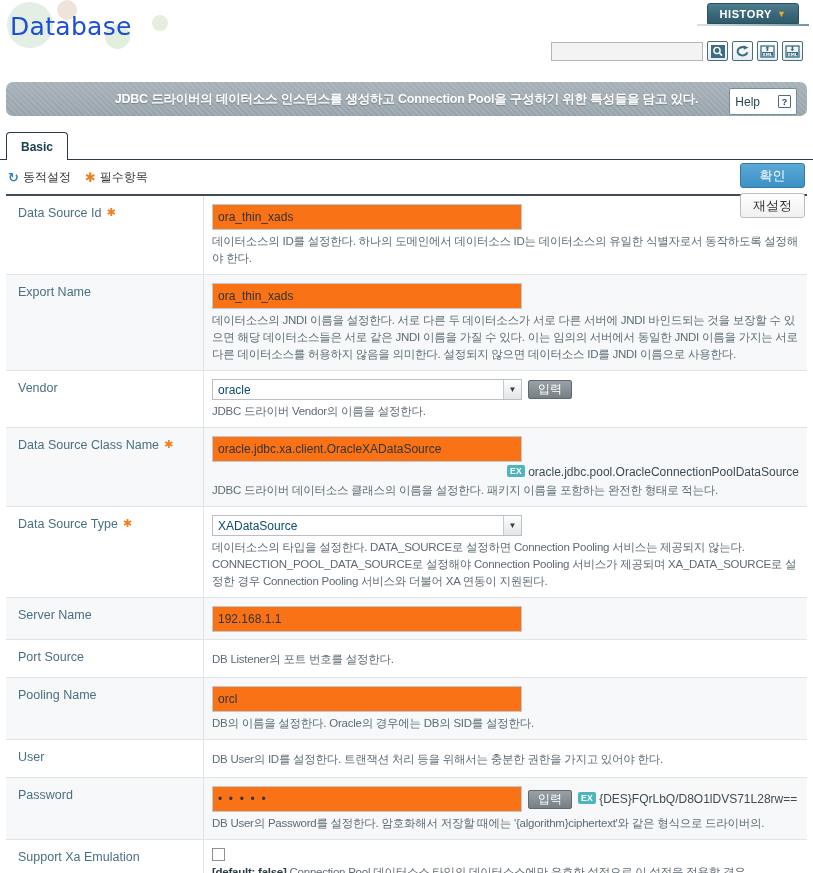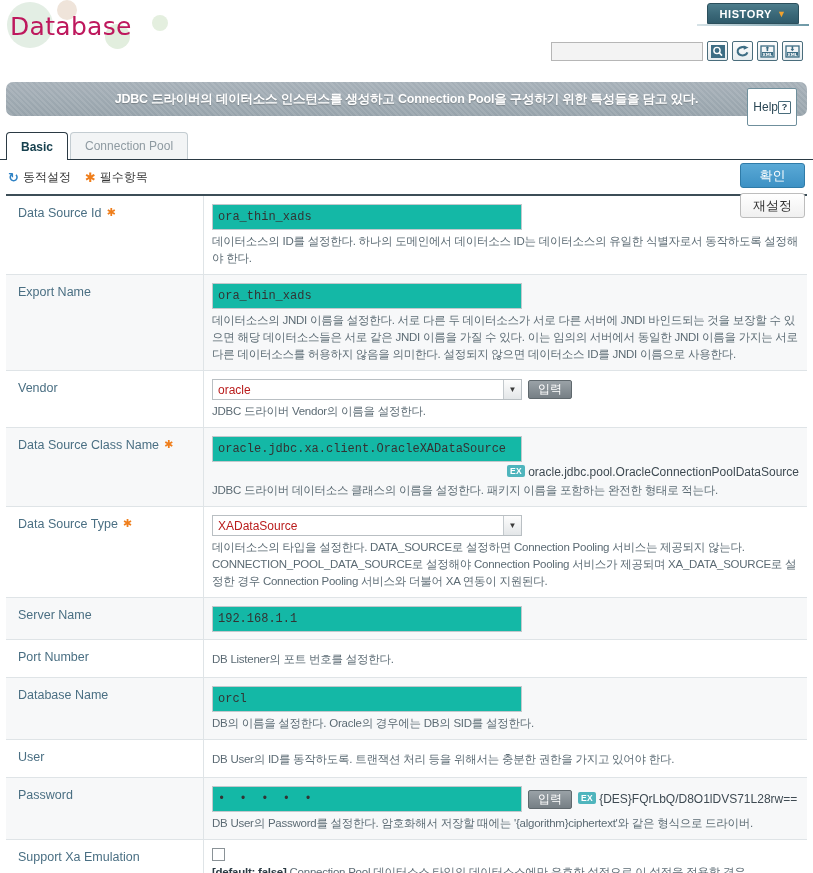--- a/index.html
+++ b/index.html
@@ -22,21 +22,21 @@
   .deco { position: absolute; border-radius: 50%; }
   .deco-1 { left: 7px;  top: 2px;  width: 46px; height: 46px; background: #e3eee4; }
   .deco-2 { left: 57px; top: 0px;  width: 20px; height: 20px; background: #efe4da; }
   .deco-3 { left: 105px;top: 24px; width: 25px; height: 25px; background: #e2eede; }
   .deco-4 { left: 152px;top: 15px; width: 16px; height: 16px; background: #e4efdf; }
 
   .page-title {
     position: absolute;
     left: 10px; top: 12px;
     font-size: 25px;
-    color: #be185d;
+    color: #1d4ed8;
     letter-spacing: .3px;
     font-family: "DejaVu Sans", sans-serif;
   }
 
   .history-btn {
     position: absolute;
     right: 14px; top: 3px;
     width: 92px; height: 21px;
     background: linear-gradient(180deg,#4d7d8c 0%, #3a6878 55%, #2f5a6a 100%);
     border: 1px solid #2b4f5c;
@@ -94,28 +94,28 @@
   }
   .banner-text {
     color: #ffffff;
     font-size: 12.5px;
     font-weight: bold;
     letter-spacing: -0.2px;
     text-shadow: 0 1px 1px rgba(0,0,0,.25);
   }
   .help-btn {
     position: absolute; right: 10px; top: 6px;
-    height: 38px;
+    height: 27px;
     padding: 0 5px;
     background: #ffffff;
     border: 1px solid #6f8f9c;
     border-radius: 2px;
     font-size: 12px;
     color: #2a4654;
-    display: flex; align-items: center; gap: 0;
+    display: flex; align-items: center; gap: 18px;
     cursor: pointer;
   }
   .help-q {
     display: inline-flex; align-items: center; justify-content: center;
     width: 13px; height: 13px;
     border: 1px solid #4a6d7c;
     font-size: 9px; font-weight: bold; color: #2a4654;
     border-radius: 1px;
   }
 
@@ -219,38 +219,38 @@
     padding: 8px 8px 7px 8px;
     min-width: 0;
   }
   .field-line {
     display: flex; align-items: center; gap: 6px;
     flex-wrap: nowrap;
   }
   .txt-input {
     height: 20px;
     border: 1px solid #c2c8cc;
-    background: #14b8a6;
+    background: #f97316;
     font-size: 12px;
     color: #333;
     padding: 12px 5px;
     width: 310px;
-    font-family: Liberation Mono, monospace;
+    font-family: Liberation Sans, sans-serif;
   }
   .txt-input.wide { width: 310px; }
   .select-wrap {
     position: relative;
     width: 310px; height: 21px;
   }
   .sel {
     width: 100%; height: 21px;
     border: 1px solid #b9bfc3;
     background: #ffffff;
     font-size: 12px;
-    color: #b91c1c;
+    color: #0c4a6e;
     padding: 0 22px 0 5px;
     appearance: none;
     -webkit-appearance: none;
     font-family: "Liberation Sans", sans-serif;
     cursor: pointer;
   }
   .sel-arrow {
     position: absolute; right: 1px; top: 1px;
     width: 18px; height: 19px;
     background: linear-gradient(180deg,#fdfdfd,#e3e6e8);
@@ -361,23 +361,20 @@
   <div class="help-btn">
     <span>Help</span>
     <span class="help-q">?</span>
   </div>
 </div>
 
 <div class="tabs">
   <div class="tab active">
     <span>Basic</span>
   </div>
-  <div class="tab inactive">
-    <span>Connection Pool</span>
-  </div>
 </div>
 
 <div class="legend-bar">
   <div class="legend-item">
     <span class="icon-dynamic">↻</span>
     <span>동적설정</span>
   </div>
   <div class="legend-item">
     <span class="icon-required">✱</span>
     <span>필수항목</span>
@@ -457,59 +454,59 @@
         <span>Server Name</span>
       </div>
       <div class="row-field">
         <div class="field-line">
           <input type="text" class="txt-input wide" value="192.168.1.1" style="">
         </div>
       </div>
     </div>
     <div class="row">
       <div class="row-label">
-        <span>Port Number</span>
+        <span>Port Source</span>
       </div>
       <div class="row-field">
         <div class="desc">DB Listener의 포트 번호를 설정한다.</div>
       </div>
     </div>
     <div class="row alt">
       <div class="row-label">
-        <span>Database Name</span>
+        <span>Pooling Name</span>
       </div>
       <div class="row-field">
         <div class="field-line">
           <input type="text" class="txt-input wide" value="orcl" style="">
         </div>
         <div class="desc">DB의 이름을 설정한다. Oracle의 경우에는 DB의 SID를 설정한다.</div>
       </div>
     </div>
     <div class="row">
       <div class="row-label">
         <span>User</span>
       </div>
       <div class="row-field">
-        <div class="desc">DB User의 ID를 동작하도록. 트랜잭션 처리 등을 위해서는 충분한 권한을 가지고 있어야 한다.</div>
+        <div class="desc">DB User의 ID를 설정한다. 트랜잭션 처리 등을 위해서는 충분한 권한을 가지고 있어야 한다.</div>
       </div>
     </div>
     <div class="row alt">
       <div class="row-label">
         <span>Password</span>
       </div>
       <div class="row-field">
         <div class="field-line">
           <input type="text" class="txt-input wide" value="•  •  •  •  •" style="">
           <div class="btn-input">입력</div>
           <div class="ex-line inline">
             <span class="ex-tag">EX</span>
             <span>{DES}FQrLbQ/D8O1lDVS71L28rw==</span>
           </div>
         </div>
-        <div class="desc">DB User의 Password를 설정한다. 암호화해서 저장할 때에는 '{algorithm}ciphertext'와 같은 형식으로 드라이버.</div>
+        <div class="desc">DB User의 Password를 설정한다. 암호화해서 저장할 때에는 '{algorithm}ciphertext'와 같은 형식으로 드라이버의.</div>
       </div>
     </div>
     <div class="row">
       <div class="row-label">
         <span>Support Xa Emulation</span>
       </div>
       <div class="row-field">
         <div class="field-line">
           <span class="checkbox"></span>
         </div>

